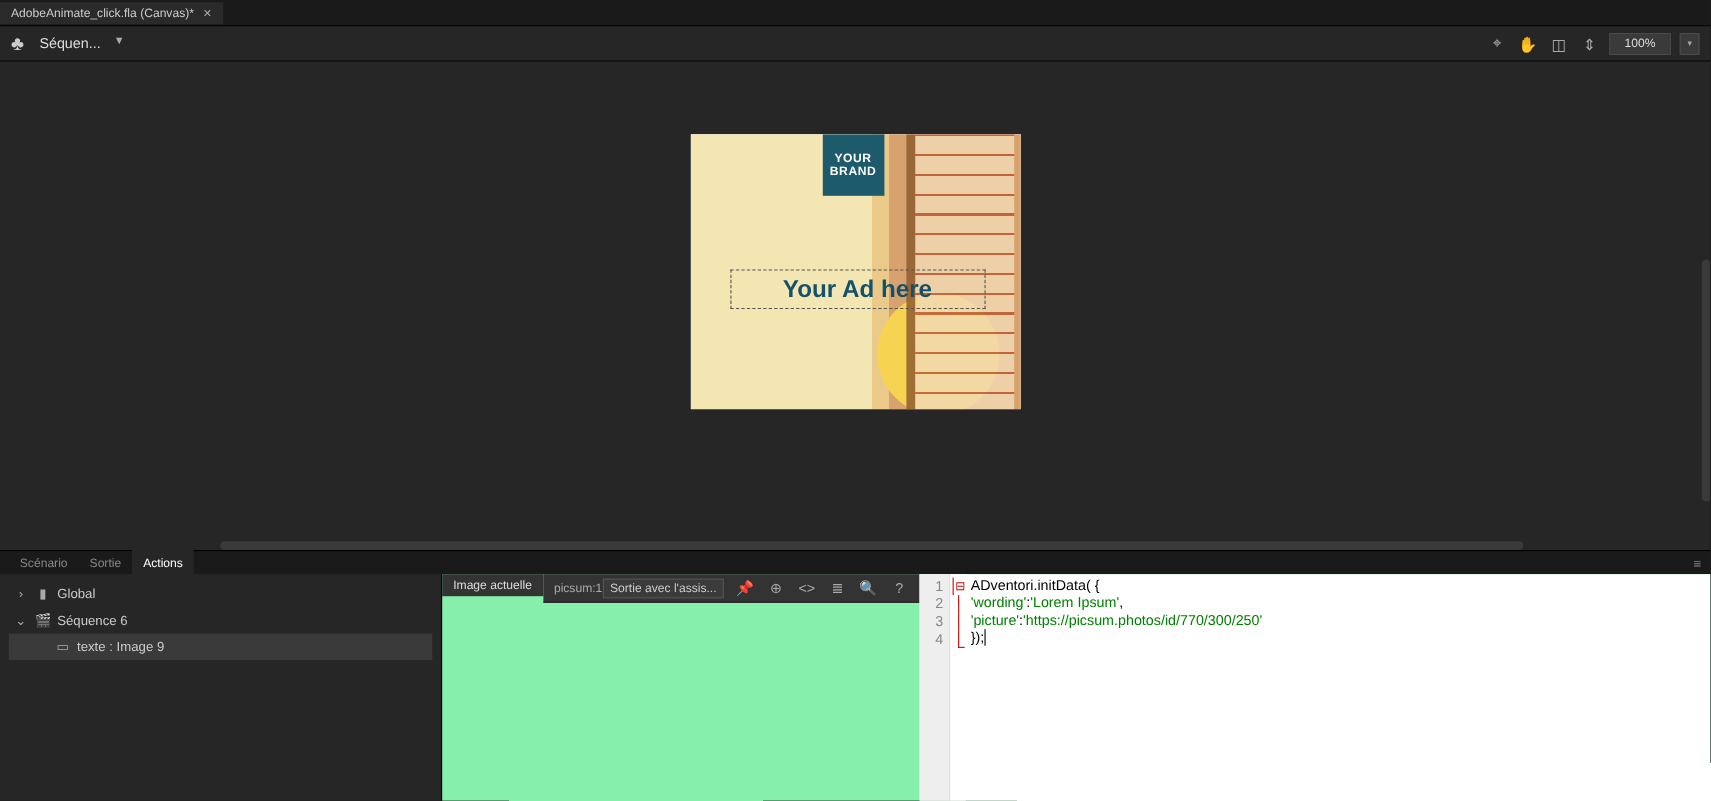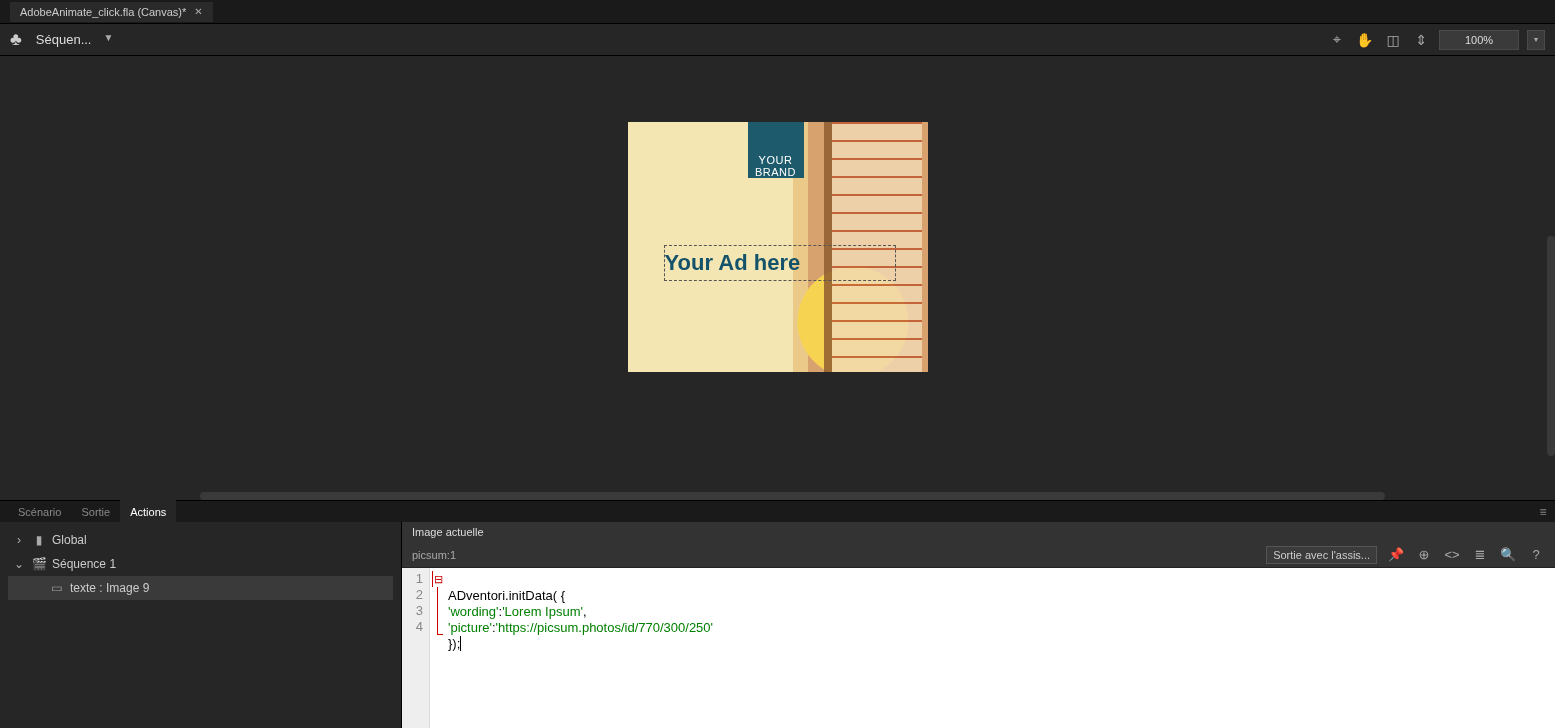--- a/index.html
+++ b/index.html
@@ -1,64 +1,64 @@
 <!DOCTYPE html>
 <html><head>
 <meta charset="utf-8">
 <style>
 *{margin:0;padding:0;box-sizing:border-box;font-family:"Segoe UI",Tahoma,sans-serif}
 html,body{width:1555px;height:728px;background:#1a1a1a;color:#ccc;overflow:hidden}
-.tabbar{height:24px;background:#1a1a1a;display:flex;align-items:center;padding-left:10px;border-bottom:1px solid #000}
+.tabbar{height:24px;background:#1a1a1a;display:flex;align-items:center;border-bottom:1px solid #000}
 .file-tab{background:#2a2a2a;padding:4px 10px;font-size:11px;display:flex;align-items:center;gap:8px}
 .file-tab .close{font-size:10px;color:#aaa;cursor:pointer}
 .toolbar{height:32px;background:#262626;display:flex;align-items:center;justify-content:space-between;padding:0 10px;border-bottom:1px solid #000}
 .toolbar-left{display:flex;align-items:center;gap:14px}
 .club-icon{font-size:18px;color:#ccc}
 .scene-dd{display:flex;align-items:flex-start;gap:12px;color:#ddd;font-size:13px}
 .chev{font-size:10px;color:#aaa}
 .toolbar-right{display:flex;align-items:center;gap:8px}
 .tb-icon{width:20px;height:20px;display:flex;align-items:center;justify-content:center;color:#aaa;font-size:14px;cursor:pointer}
-.zoom-box{width:80px;height:20px;background:#3a3a3a;border:1px solid #4a4a4a;font-size:11px;color:#ddd;display:flex;align-items:center;justify-content:center}
+.zoom-box{width:56px;height:20px;background:#3a3a3a;border:1px solid #4a4a4a;font-size:11px;color:#ddd;display:flex;align-items:center;justify-content:center}
 .zoom-dd{width:18px;height:20px;background:#3a3a3a;border:1px solid #4a4a4a;display:flex;align-items:center;justify-content:center;font-size:8px;color:#aaa}
 .stage-wrap{height:444px;background:#262626;position:relative;display:flex;align-items:flex-start;justify-content:center;overflow:hidden}
 .canvas{width:300px;height:250px;background:#fff;margin-top:66px;position:relative;overflow:hidden}
 .ad-bg{position:absolute;inset:0;background:
   radial-gradient(circle at 75% 80%,#f4d35e 0 55px,transparent 56px),
   linear-gradient(to right,#f3e6b8 0 55%,#e8c98f 55% 60%,#d4a373 60% 100%);
   filter:saturate(1.1)}
 .ad-bg::after{content:"";position:absolute;right:6px;top:0;width:90px;height:250px;
   background:repeating-linear-gradient(to bottom,#b85c38 0 2px,#f0d9b5 2px 18px);
   border-left:8px solid #8b5e34;opacity:.85}
-.logo-box{position:absolute;top:0;left:120px;width:56px;height:56px;background:#1d5a6b;color:#fff;display:flex;flex-direction:column;align-items:center;justify-content:flex-end;font-size:11px;font-weight:400;letter-spacing:.5px}
-.ad-text{position:absolute;top:123px;left:36px;width:232px;height:36px;border:1px dashed #555;display:flex;align-items:center;justify-content:flex-start;color:#14526b;font-size:22px;font-weight:700}
+.logo-box{position:absolute;top:0;left:120px;width:56px;height:56px;background:#1d5a6b;color:#fff;display:flex;flex-direction:column;align-items:center;justify-content:center;font-size:11px;font-weight:700;letter-spacing:.5px}
+.ad-text{position:absolute;top:123px;left:36px;width:232px;height:36px;border:1px dashed #555;display:flex;align-items:center;justify-content:center;color:#14526b;font-size:22px;font-weight:700}
 .hscroll{position:absolute;bottom:0;left:200px;right:170px;height:8px;background:#3a3a3a;border-radius:4px}
 .vscroll{position:absolute;right:0;top:180px;width:8px;height:220px;background:#3a3a3a;border-radius:4px}
 .panel-tabs{height:22px;background:#1a1a1a;display:flex;align-items:center;padding-left:8px;gap:0;border-top:1px solid #000}
 .ptab{padding:16px 10px;font-size:11px;color:#888;cursor:pointer}
 .ptab.active{color:#fff;background:#262626}
 .menu-stripe{margin-left:auto;width:24px;text-align:center;color:#888;font-size:12px;cursor:pointer}
 .lower{height:206px;display:flex;background:#1f1f1f}
 .tree{width:402px;background:#262626;border-right:1px solid #000;padding:6px 8px;font-size:12px}
 .tree-row{display:flex;align-items:center;gap:6px;padding:5px 4px;cursor:pointer}
 .tree-row.sel{background:#3a3a3a}
 .tree-icon{width:14px;display:inline-block;text-align:center;color:#aaa}
 .tree-child{padding-left:42px}
-.code-panel{flex:1;display:flex;flex-direction:column;background:#86efac}
+.code-panel{flex:1;display:flex;flex-direction:row;background:#86efac}
 .code-head{height:20px;padding:4px 10px;font-size:11px;color:#ddd;background:#333}
 .code-bar{height:26px;background:#333;display:flex;align-items:center;justify-content:space-between;padding:0 10px;border-bottom:1px solid #222}
 .code-loc{font-size:11px;color:#aaa}
 .code-tools{display:flex;align-items:center;gap:10px}
 .cbtn{padding:2px 6px;font-size:11px;color:#ccc;background:#3b3b3b;border:1px solid #555;cursor:pointer}
 .cicon{width:18px;height:18px;display:flex;align-items:center;justify-content:center;color:#aaa;font-size:13px;cursor:pointer}
 .editor{flex:1;display:flex;background:#fff;color:#000;font-family:Consolas,monospace;font-size:13px;line-height:16px}
 .gutter{width:28px;background:#eee;color:#888;text-align:right;padding:3px 6px 0 0;border-right:1px solid #ddd}
 .fold{width:14px;background:#fff;padding-top:3px}
 .fold .fm{color:#c00;font-size:11px;display:block;height:16px;text-align:center;border-left:1px solid #c00;margin-left:2px}
 .fold .fline{border-left:1px solid #c00;height:16px;margin-left:7px}
-.lines{padding:20px 0 0 4px}
+.lines{padding:2px 0 0 4px}
 .kw1{color:#000}
 .str{color:#008000}
 .caret{border-left:1px solid #000;animation:bl 1s step-end infinite}
 @keyframes bl{50%{border-color:transparent}}
 </style>
 </head>
 <body>
 
 <div class="tabbar">
   <div class="file-tab">
@@ -110,21 +110,21 @@
 <div class="lower">
   <div class="tree">
     <div class="tree-row">
       <span class="tree-icon">›</span>
       <span class="tree-icon">▮</span>
       <span>Global</span>
     </div>
     <div class="tree-row">
       <span class="tree-icon">⌄</span>
       <span class="tree-icon">🎬</span>
-      <span>Séquence 1</span>
+      <span>Séquence 6</span>
     </div>
     <div class="tree-row tree-child sel">
       <span class="tree-icon">▭</span>
       <span>texte : Image 9</span>
     </div>
   </div>
 
   <div class="code-panel">
     <div class="code-head">Image actuelle</div>
     <div class="code-bar">

